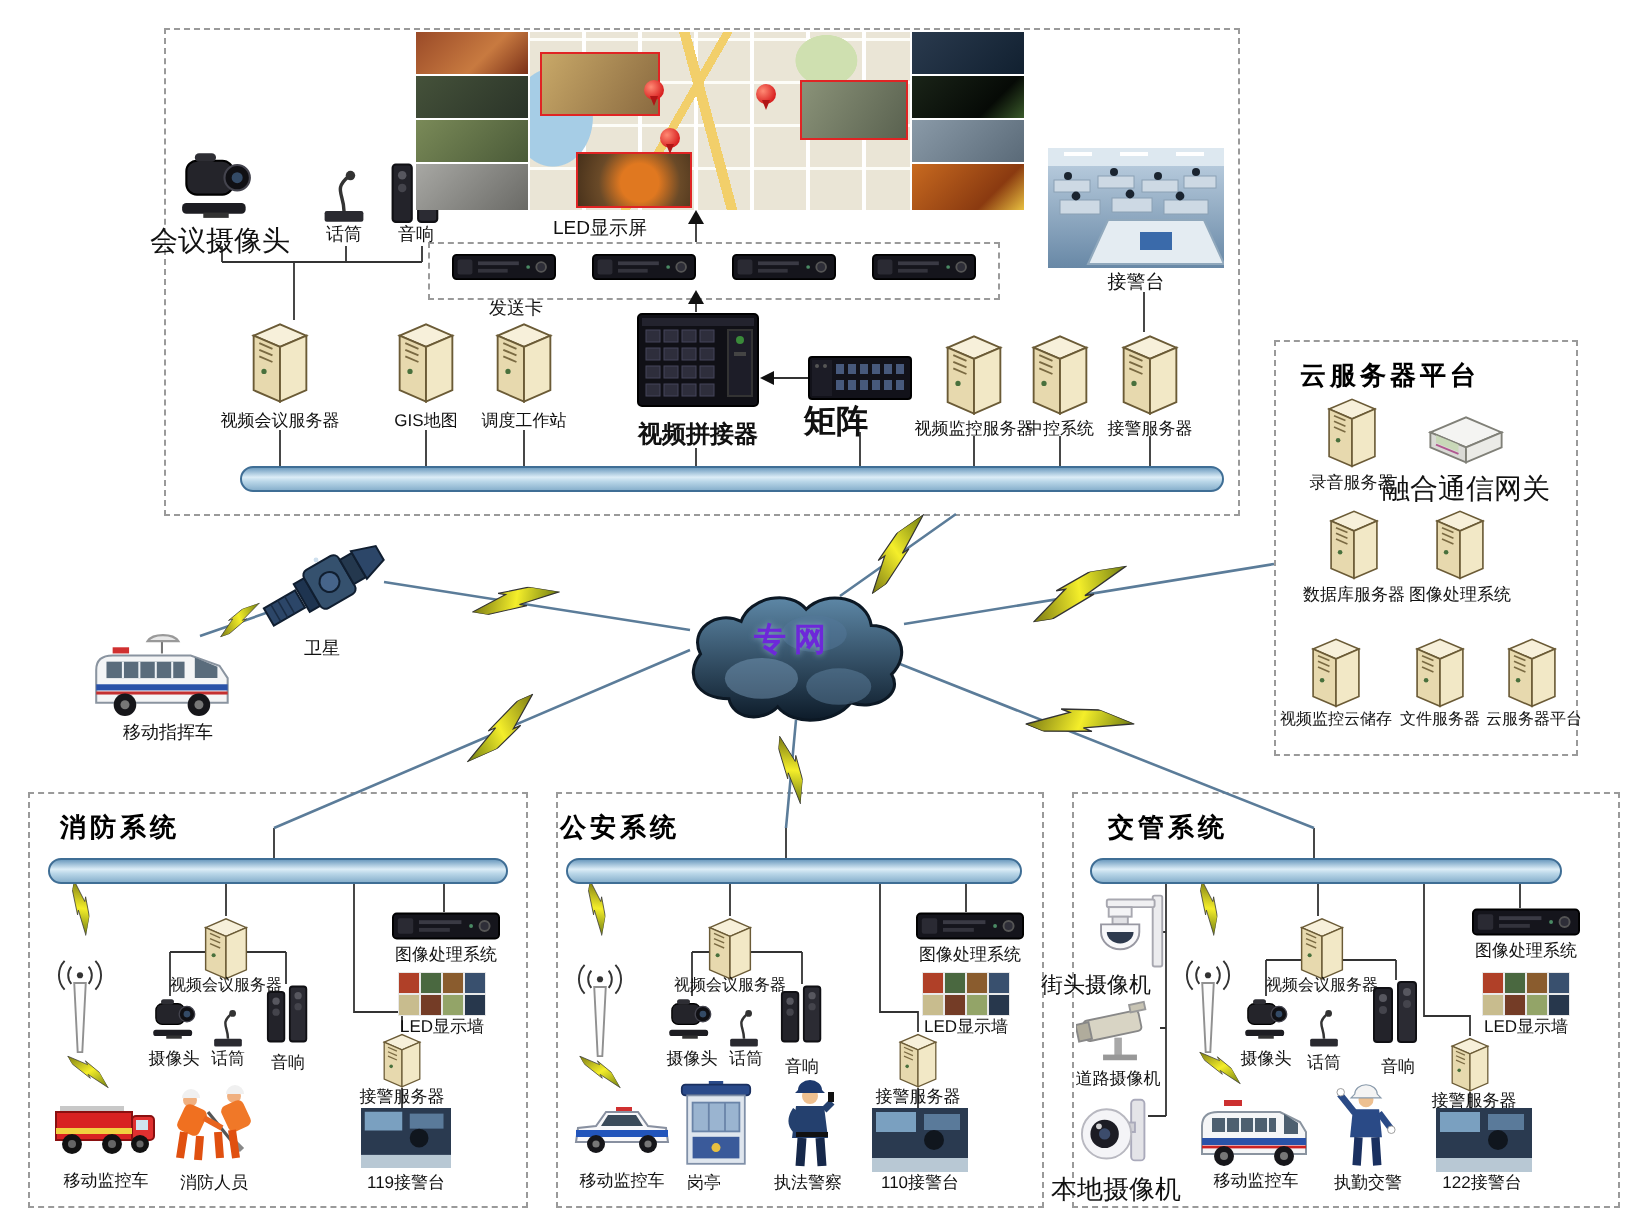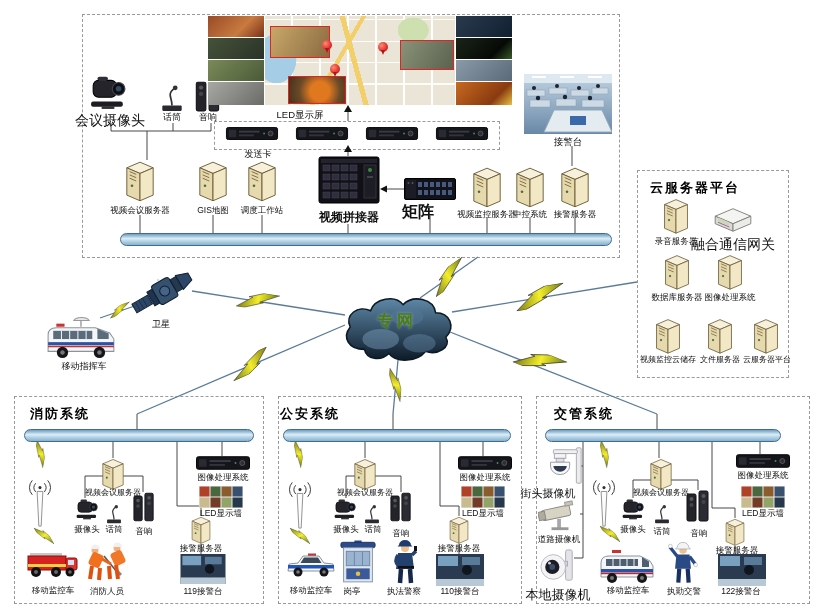--- a/index.html
+++ b/index.html
@@ -523,21 +523,21 @@
       <use href="#satellite"></use>
     </svg>
 <div class="lbl" style="left:161px;top:320px">卫星</div>
 <svg class="ic" style="left:44px;top:314px" width="76" height="46">
       <use href="#cmdvan"></use>
     </svg>
 <div class="lbl" style="left:84px;top:362px">移动指挥车</div>
 <svg class="ic" style="left:336px;top:286px;z-index:4" width="122" height="82">
       <use href="#cloudnet"></use>
     </svg>
-<div class="lbl" style="left:397px;top:313px;z-index:5;font-size:16px;font-weight:bold;letter-spacing:4px;color:#4d7c0f;text-shadow:0 0 3px #7fa2c0">专网</div>
+<div class="lbl" style="left:397px;top:313px;z-index:5;font-size:16px;font-weight:bold;letter-spacing:4px;color:#6d28d9;text-shadow:0 0 3px #7fa2c0">专网</div>
 
 <div class="title" style="left:30px;top:405px;font-size:13px;letter-spacing:2px">消防系统</div>
 <svg class="ic" style="left:28px;top:478px" width="24" height="50">
       <use href="#antenna"></use>
     </svg>
 <svg class="ic" style="left:100px;top:458px" width="26" height="32">
       <use href="#tower"></use>
     </svg>
 <div class="lbl" style="left:113px;top:489px;font-size:8px">视频会议服务器</div>
 <svg class="ic" style="left:74px;top:498px" width="26" height="22">

